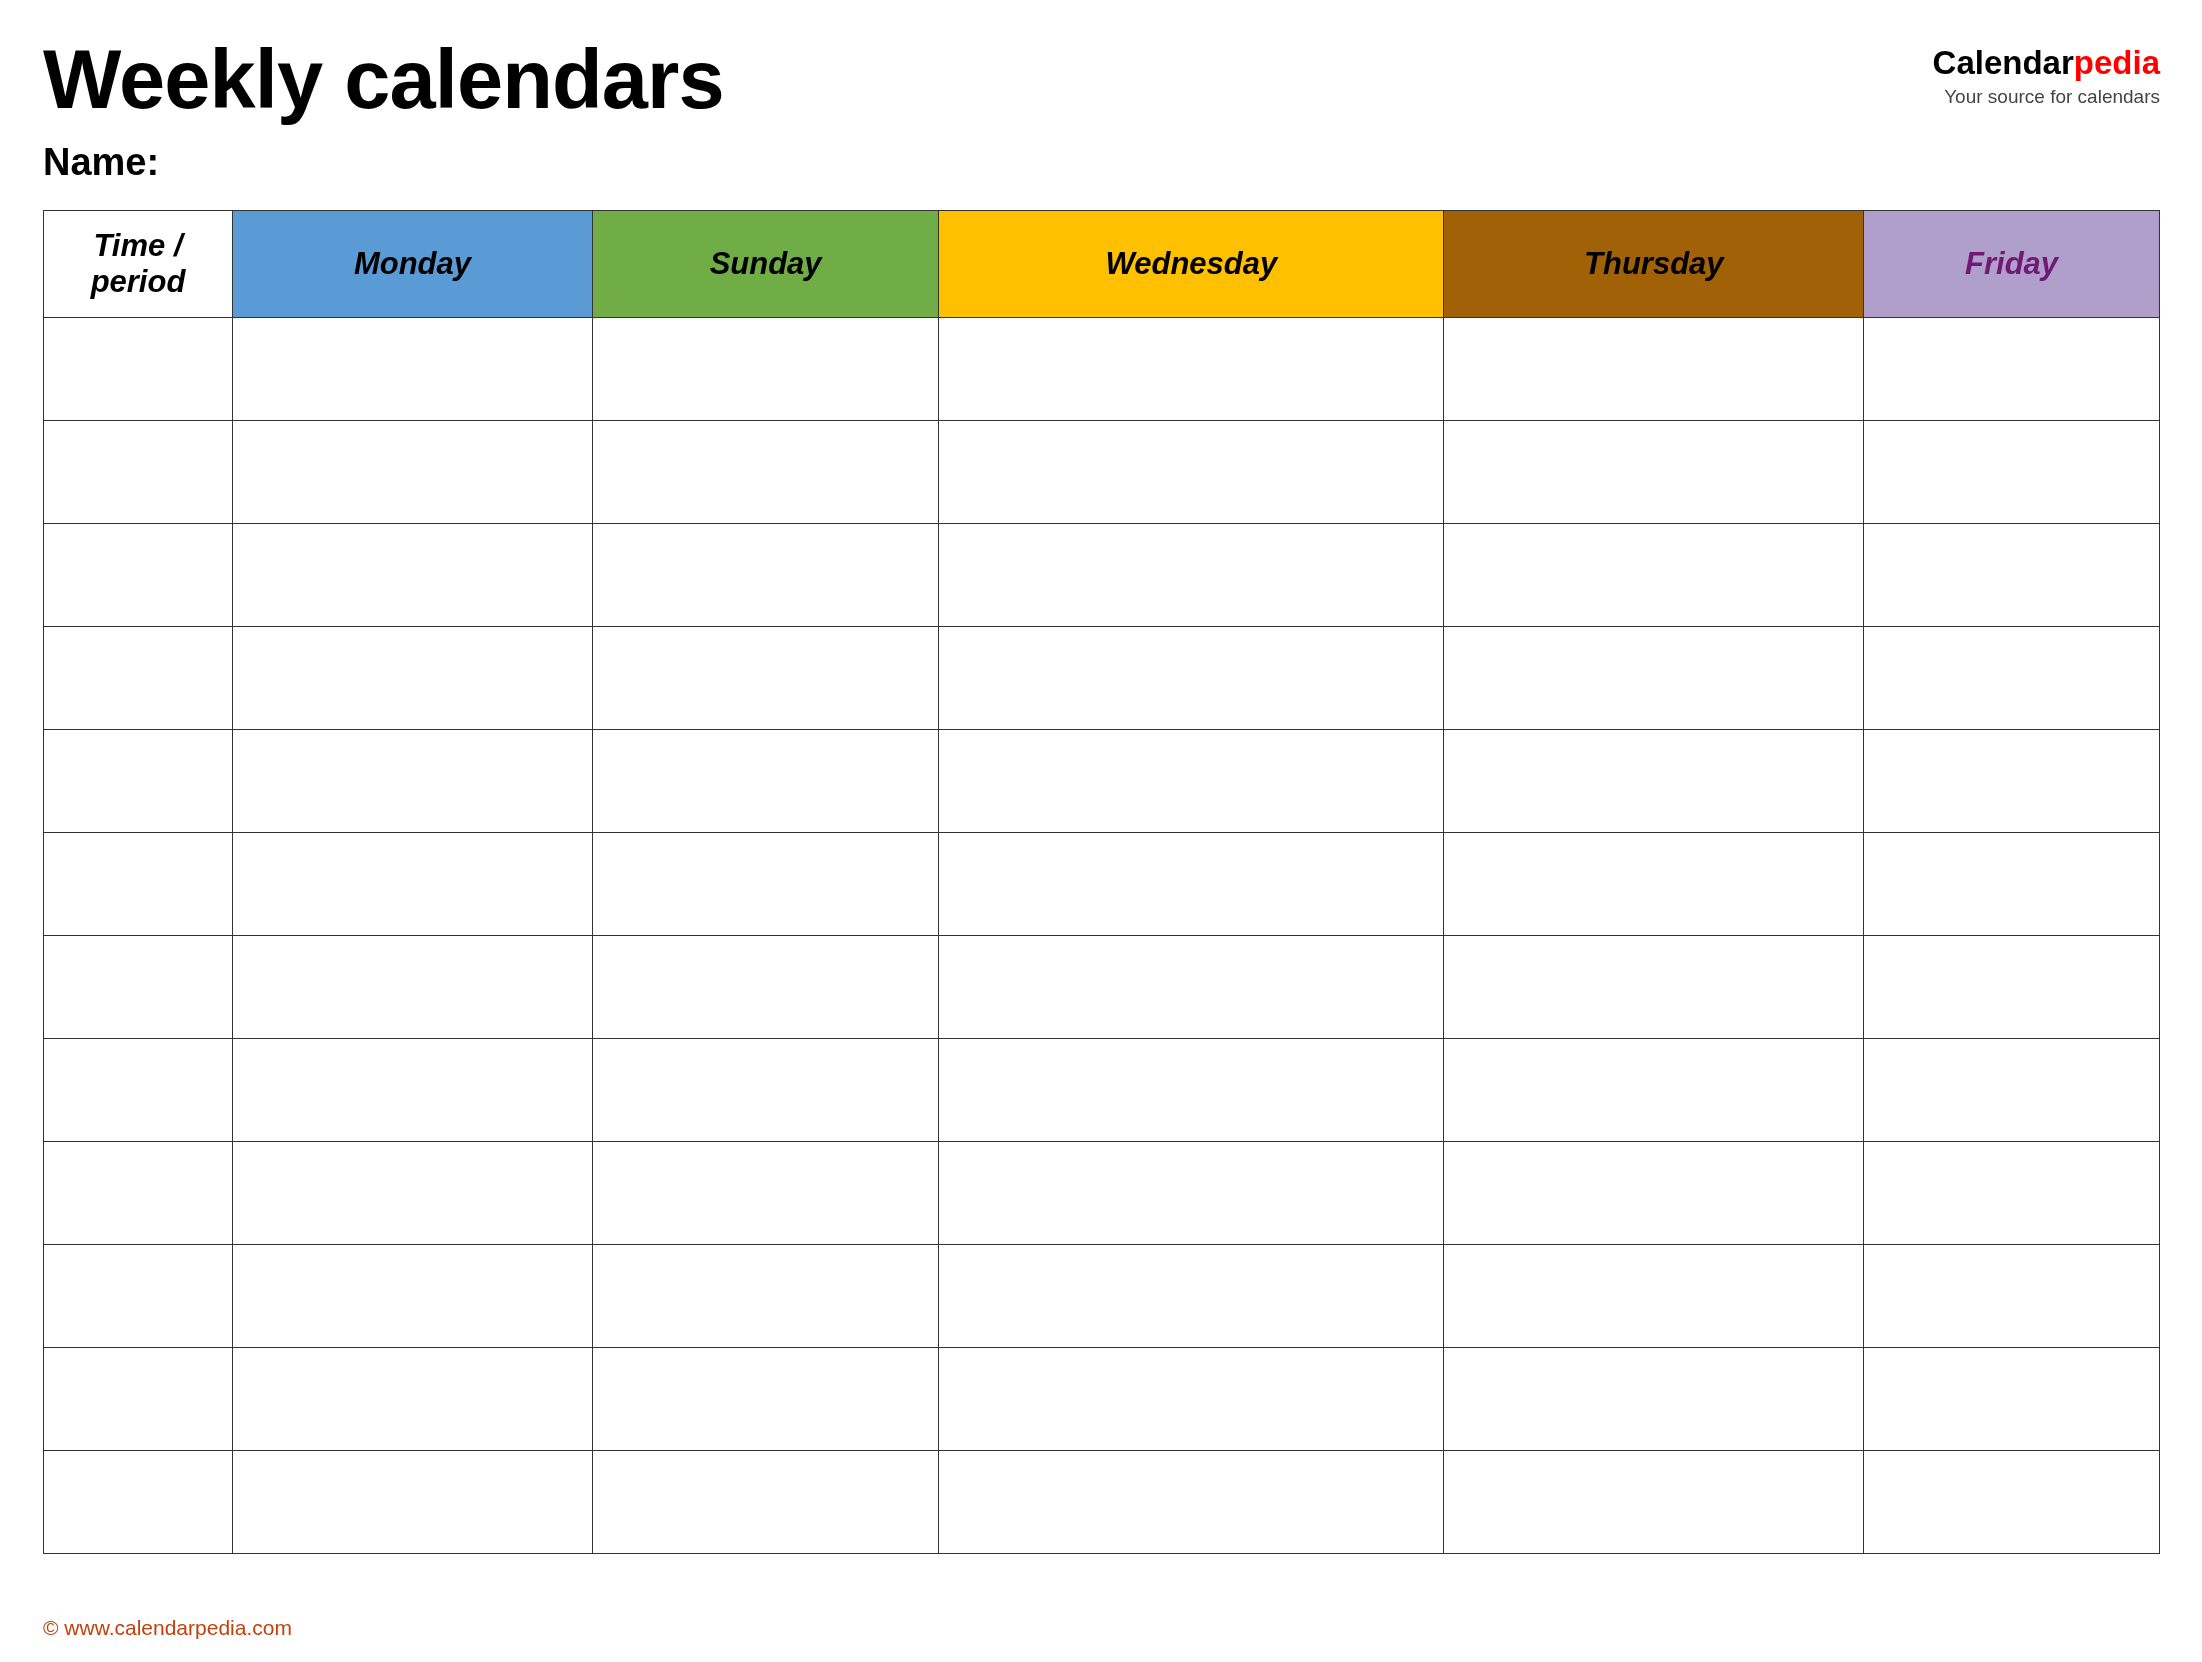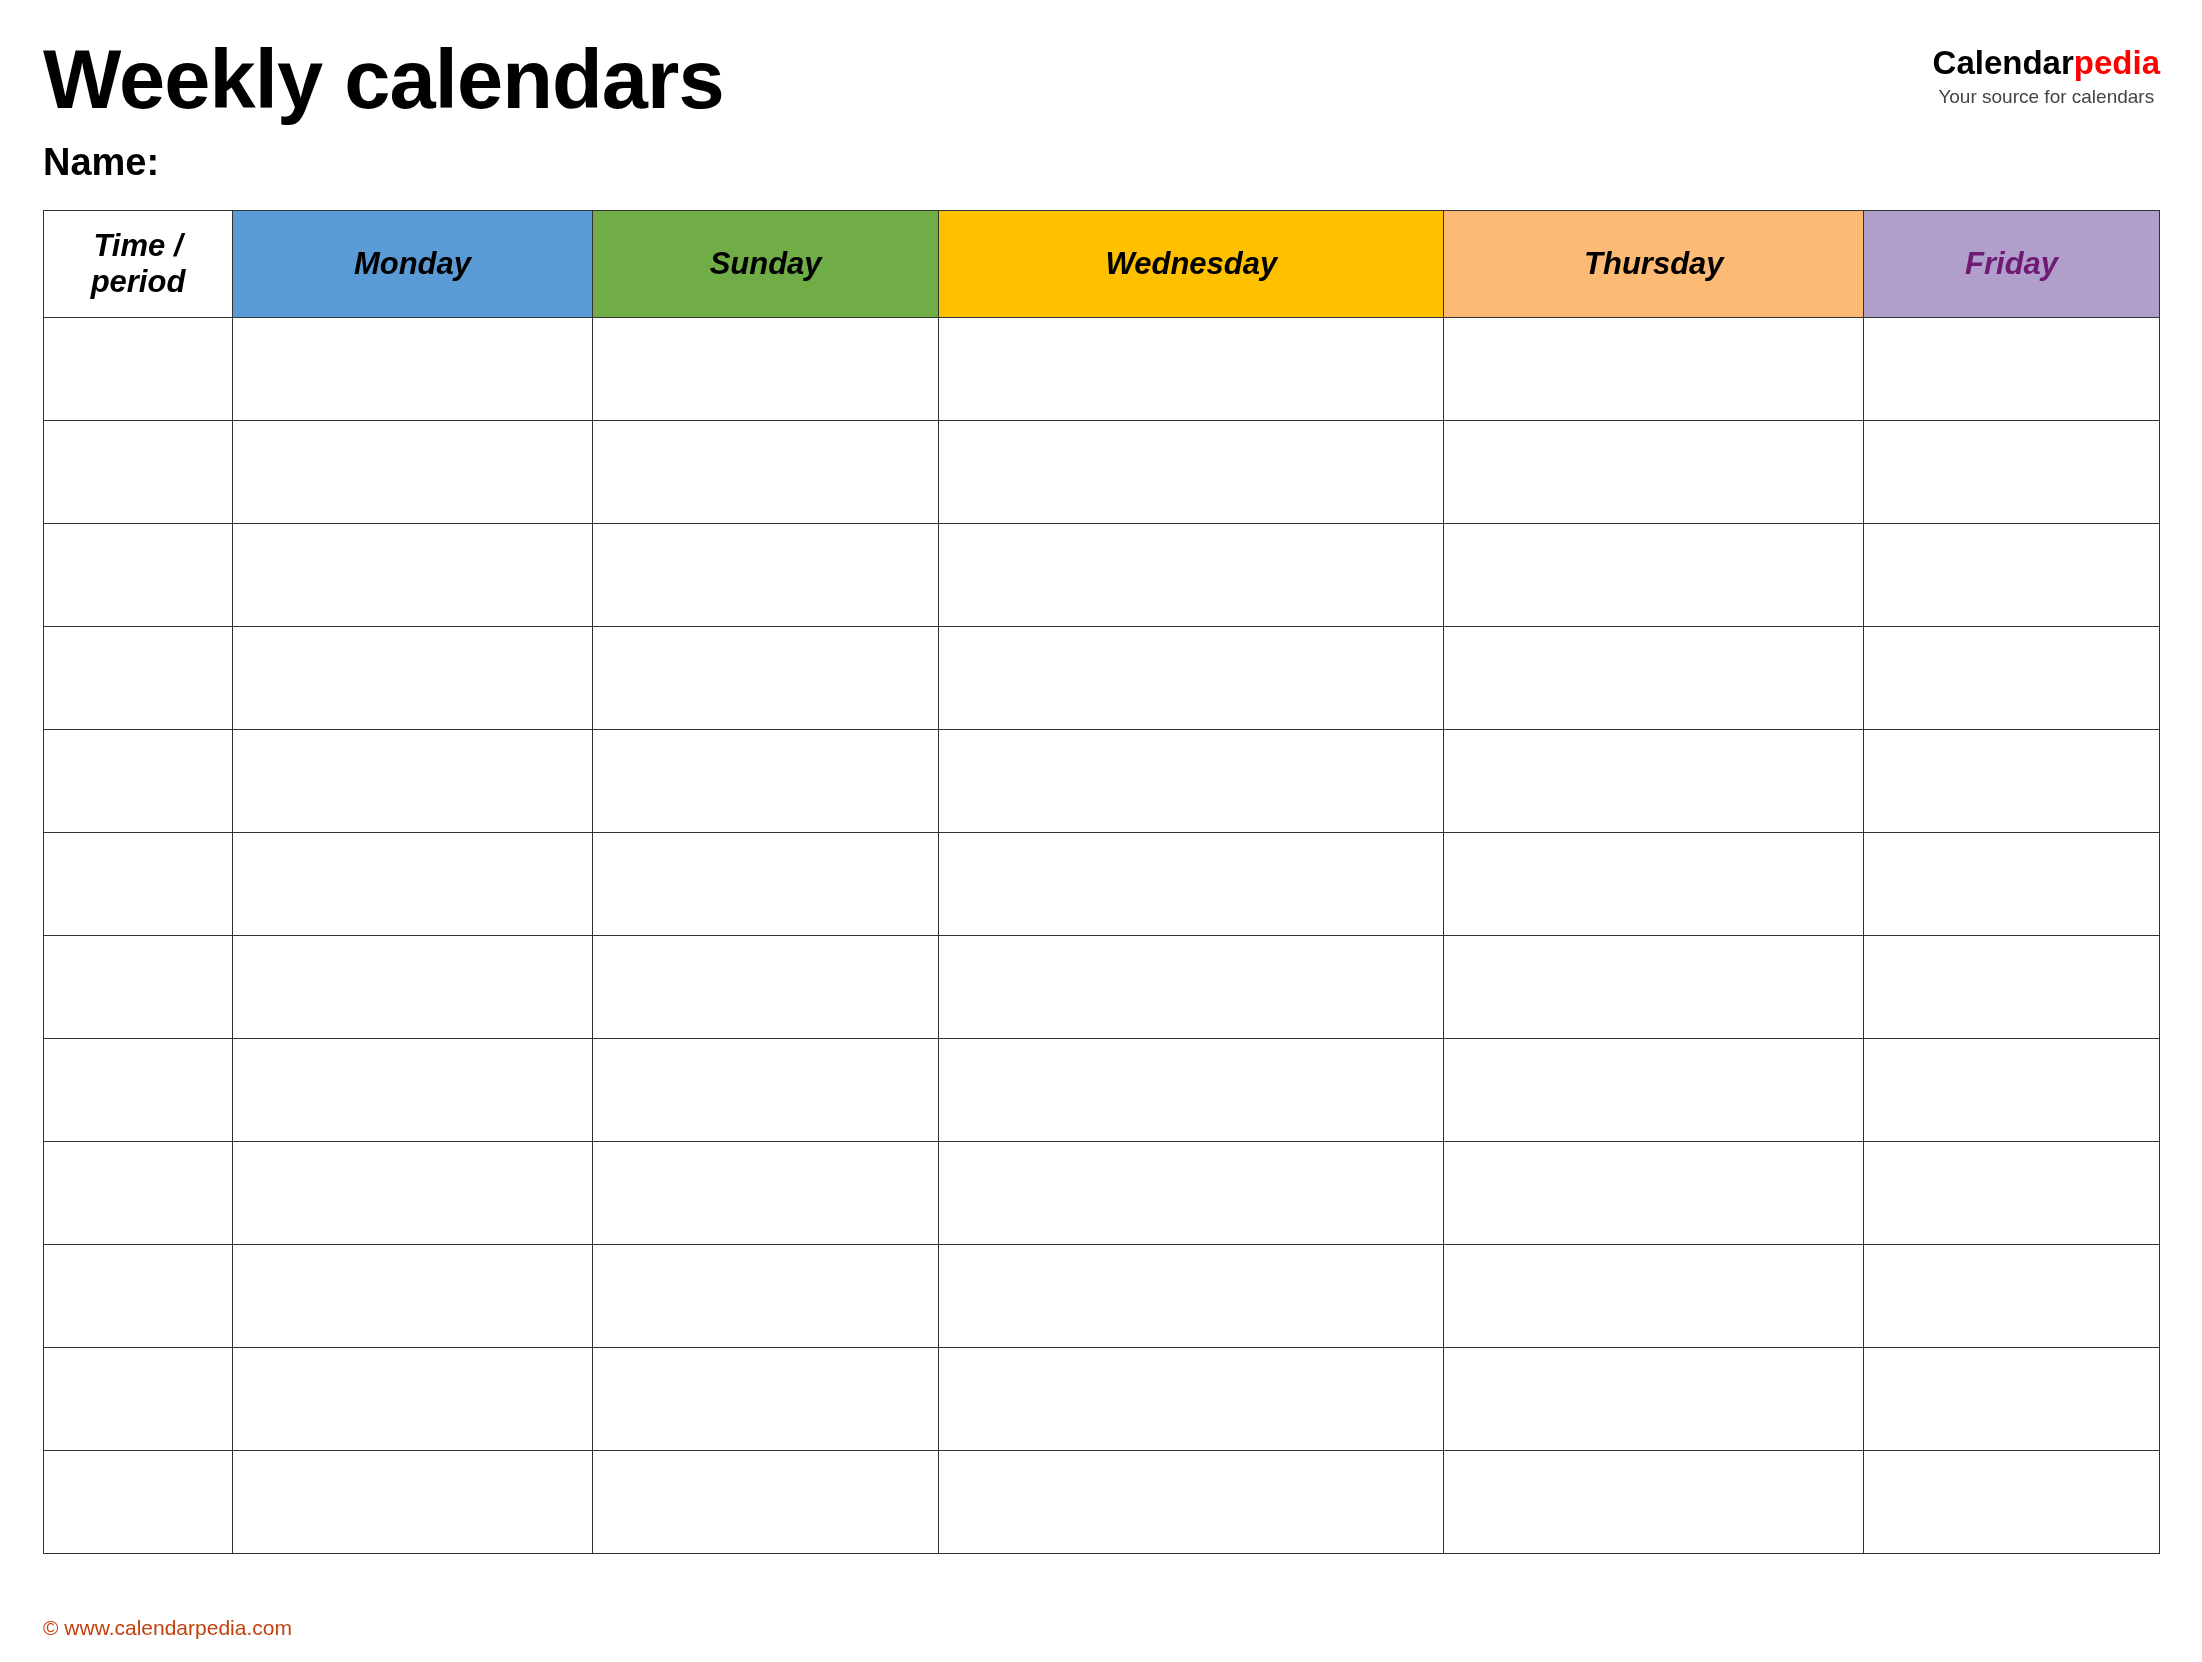--- a/index.html
+++ b/index.html
@@ -37,21 +37,21 @@
     }
 
     .name-label {
       font-size: 38px;
       font-weight: bold;
       color: #000000;
       margin-top: 15.5px;
     }
 
     .logo-area {
-      text-align: center;
+      text-align: right;
       padding-top: 8.6px;
     }
 
     .logo-text {
       font-size: 33px;
       font-weight: bold;
       color: #000000;
       line-height: 1.2;
     }
 
@@ -107,21 +107,21 @@
       background-color: #70ad47;
       color: #000000;
     }
 
     .col-wednesday {
       background-color: #ffc000;
       color: #000000;
     }
 
     .col-thursday {
-      background-color: #fdba74;
+      background-color: #a16207;
       color: #000000;
       margin-left: 8px;
     }
 
     .col-friday {
       background-color: #b09fca;
       color: #701a75;
     }
 
     .schedule-table tbody td {

